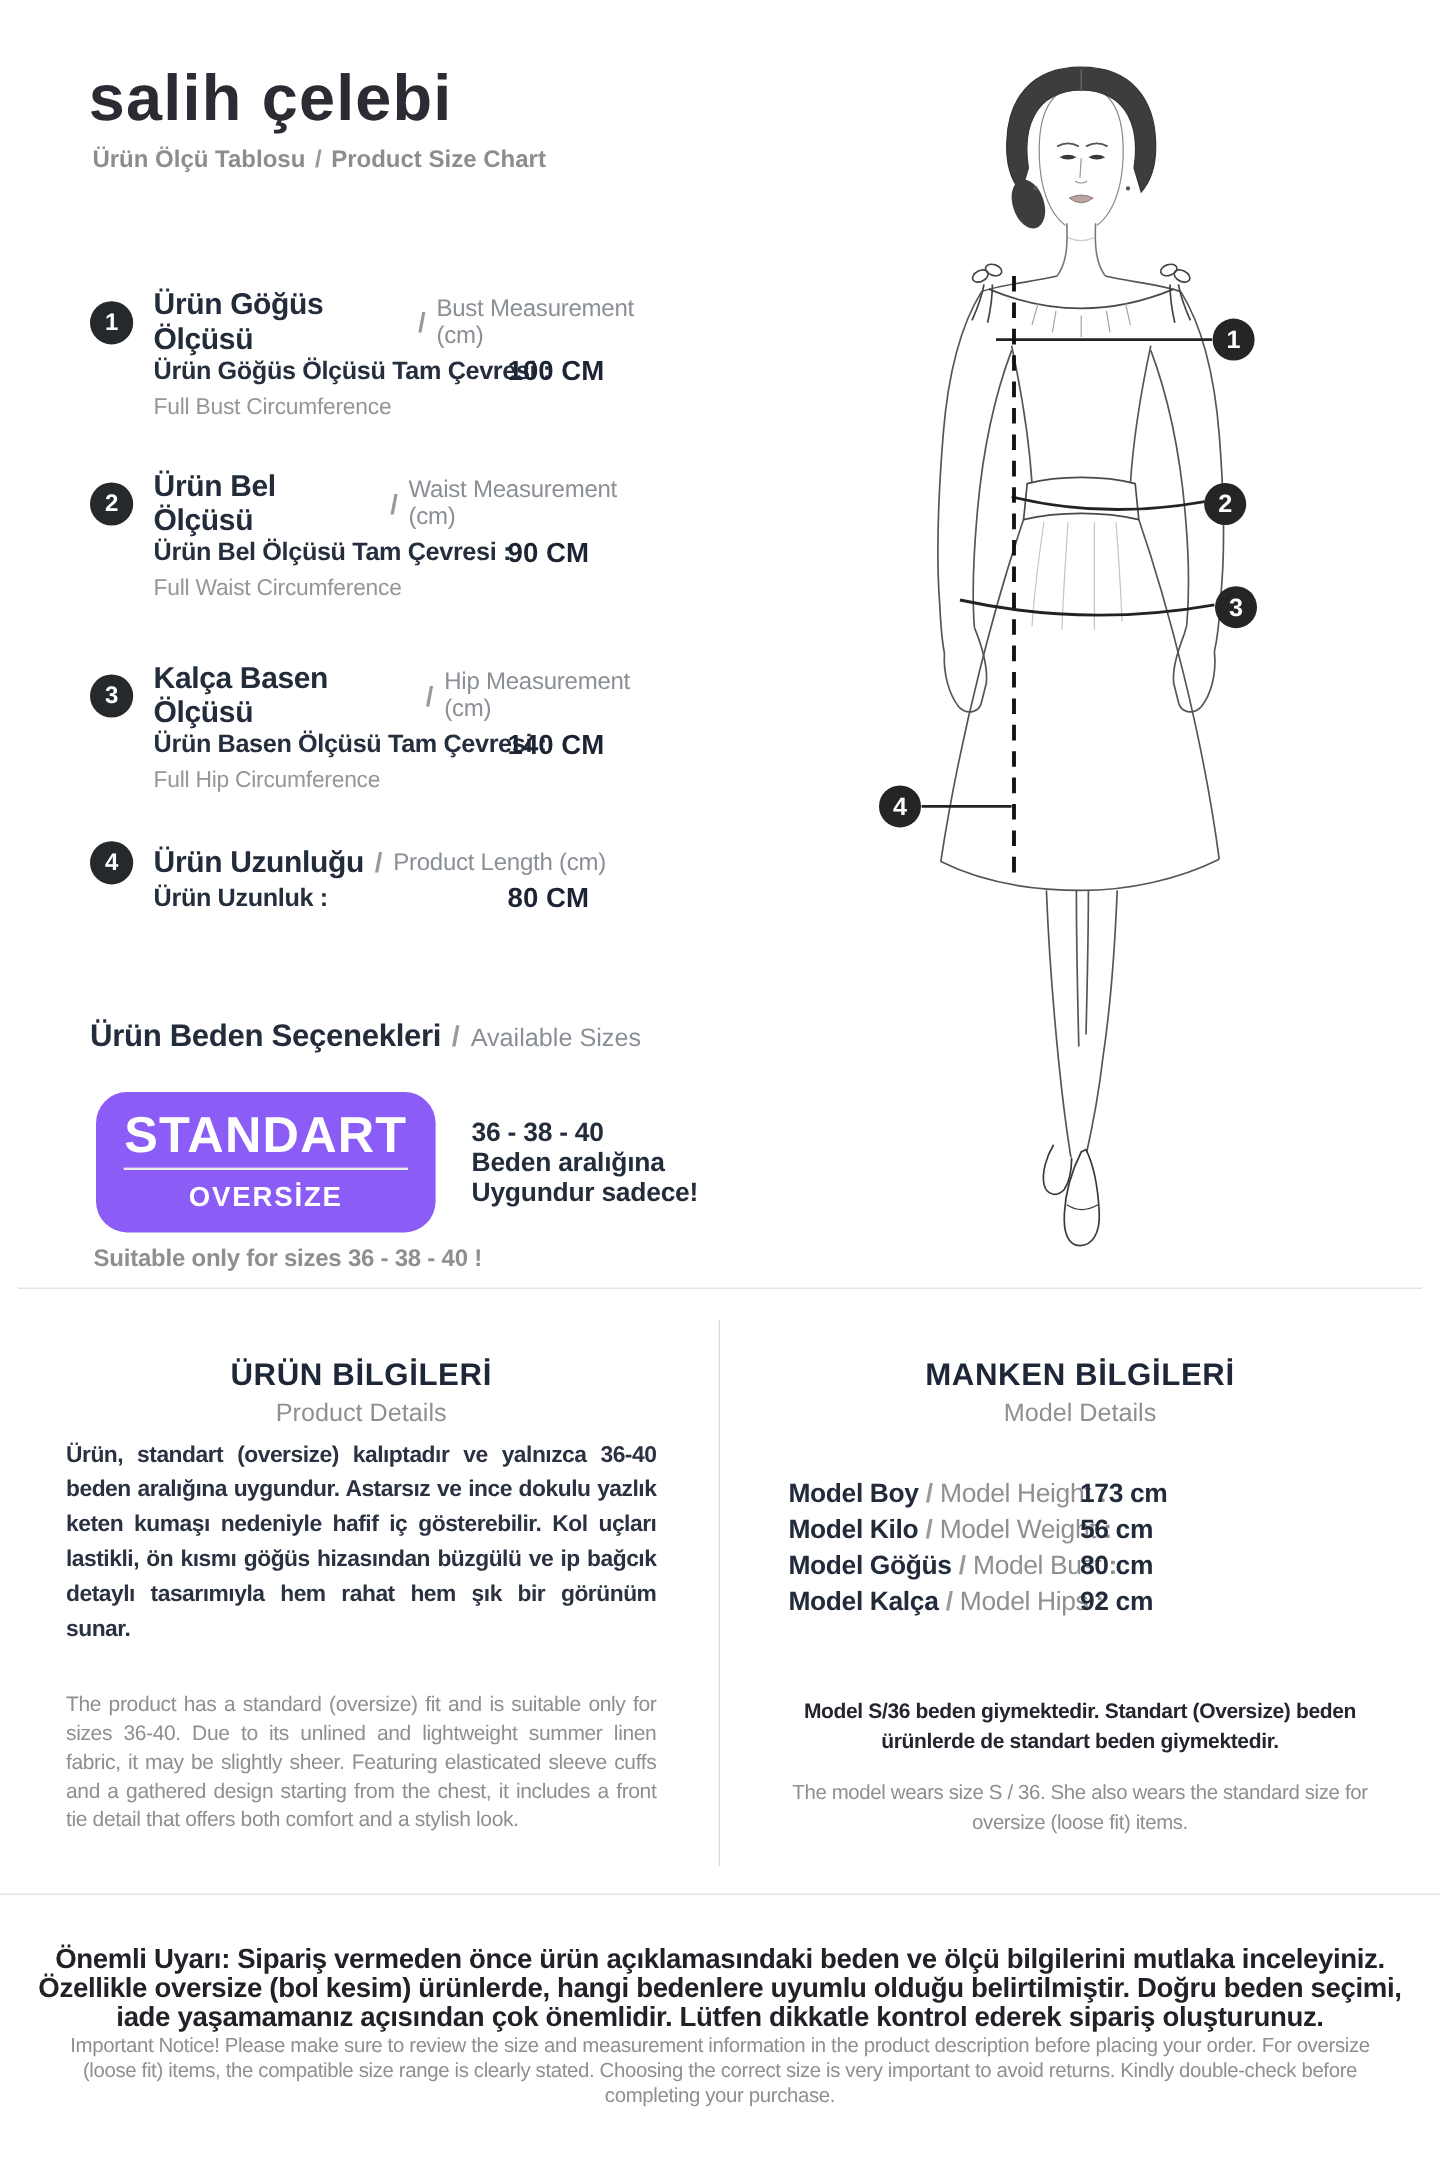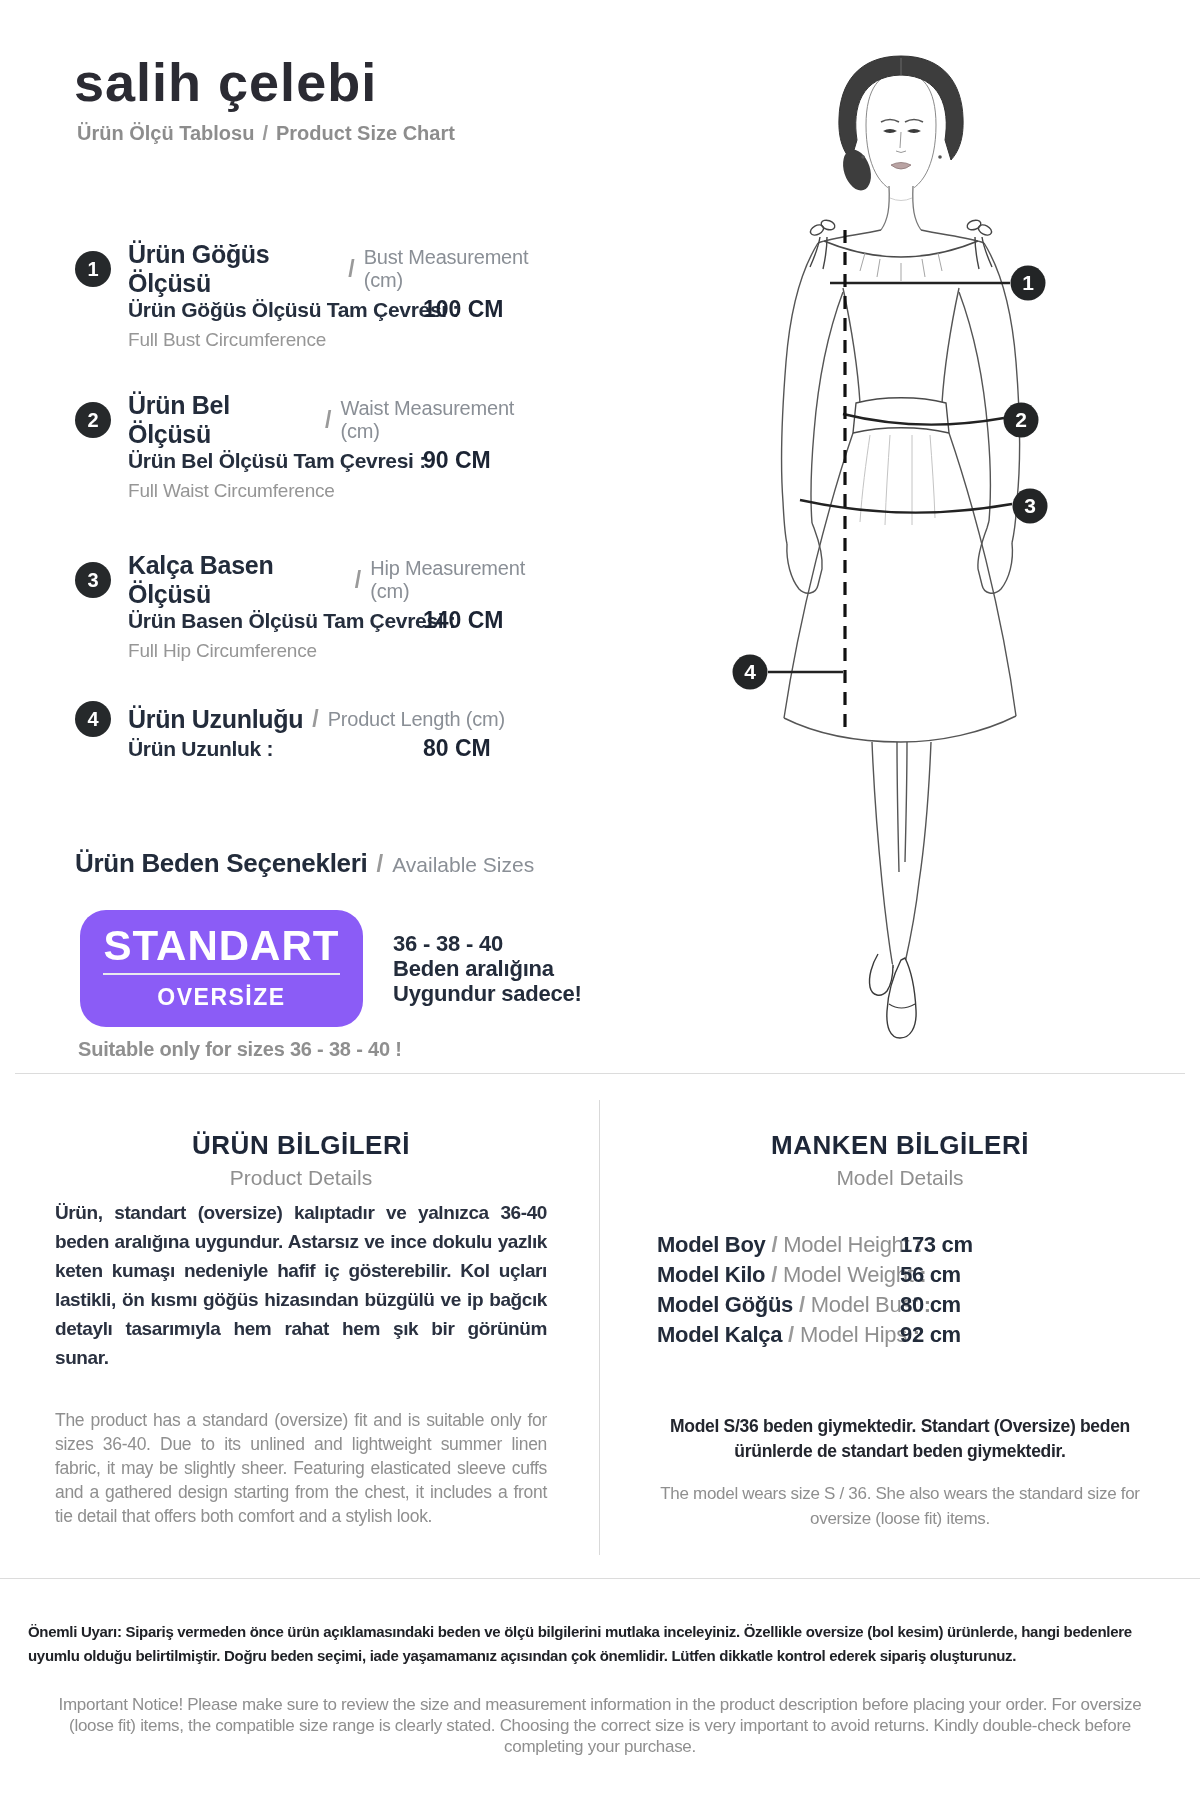--- a/index.html
+++ b/index.html
@@ -65,21 +65,21 @@
   .md-en{color:#8f8f8f;font-weight:500;}
   .md-colon{color:#8f8f8f;font-weight:600;}
   .md-val{position:absolute;left:243px;top:0;font-weight:700;color:#222b3a;}
 
   .md-note-tr{position:absolute;left:655px;top:1414px;width:490px;text-align:center;font-size:17.5px;font-weight:700;
               color:#23262e;line-height:25px;letter-spacing:-0.3px;}
   .md-note-en{position:absolute;left:655px;top:1481px;width:490px;text-align:center;font-size:17px;font-weight:500;
               color:#8f8f8f;line-height:25px;letter-spacing:-0.3px;}
 
   
-  .notice-tr{position:absolute;left:28px;top:1620px;width:1144px;text-align:left;font-size:15px;font-weight:700;
+  .notice-tr{position:absolute;left:28px;top:1620px;width:1144px;text-align:center;font-size:23px;font-weight:700;
              color:#202227;line-height:24px;letter-spacing:-0.3px;}
   .notice-en{position:absolute;left:40px;top:1694px;width:1120px;text-align:center;font-size:17px;font-weight:500;
              color:#8f8f8f;line-height:21px;letter-spacing:-0.3px;}
 
   
   #figure-wrap{position:absolute;left:560px;top:30px;width:640px;height:1040px;}
   svg text.mk{font-family:"Liberation Sans","DejaVu Sans",sans-serif;font-size:21px;font-weight:800;fill:#ffffff;}
 </style>
 </head>
 <body>

